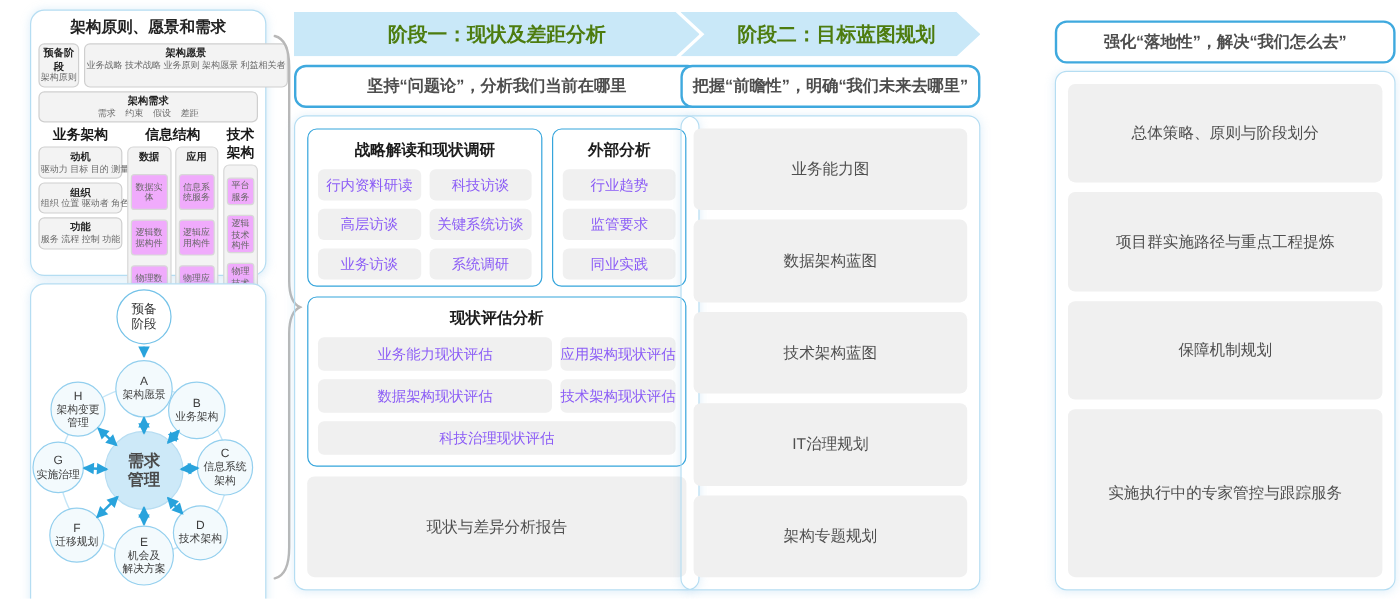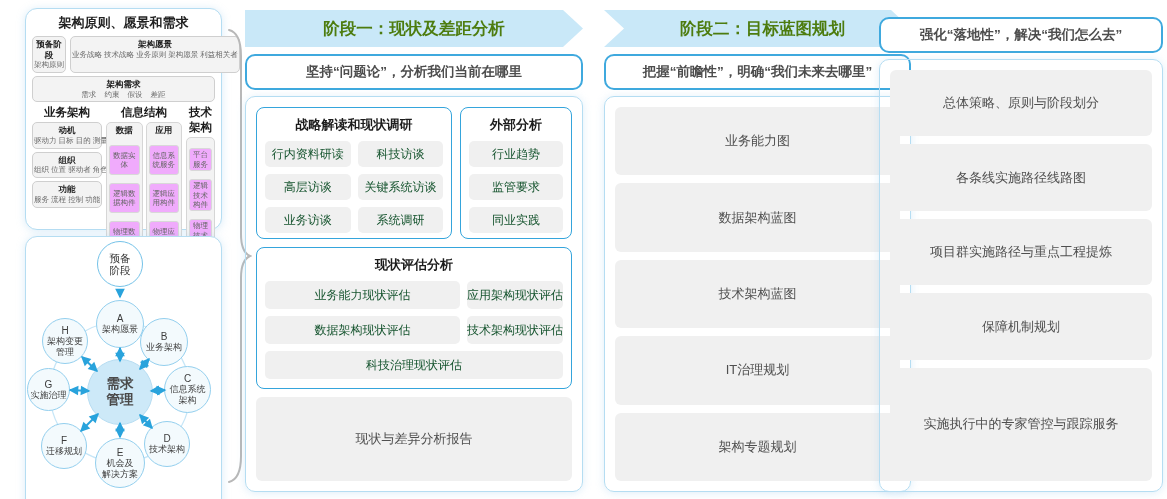--- a/index.html
+++ b/index.html
@@ -60,36 +60,36 @@
   #node-f { left:15px; top:186px; width:46px; height:46px; }
   #node-g { left:1px; top:131px; width:43px; height:43px; }
   #node-h { left:16px; top:81px; width:46px; height:46px; }
 
   
   #brace { position:absolute; left:226px; top:28px; }
 
   
   .phase-col { position:absolute; top:10px; height:482px; display:flex; flex-direction:column; }
   #col1 { left:245px; width:338px; }
-  #col2 { left:604px; width:307px; }
+  #col2 { left:567px; width:250px; }
   #col3 { left:879px; width:284px; }
   .band { height:37px; background:#c9e8f8; color:#4d7c0f; font-weight:bold; font-size:16.5px;
           display:flex; align-items:center; justify-content:center; flex:0 0 auto;
           clip-path:polygon(0 0, calc(100% - 20px) 0, 100% 50%, calc(100% - 20px) 100%, 0 100%); }
   .band.notch { clip-path:polygon(0 0, calc(100% - 20px) 0, 100% 50%, calc(100% - 20px) 100%, 0 100%, 20px 50%);
                 padding-left:10px; }
   .subtitle { margin-top:7px; height:36px; border:2px solid #3fa9de; border-radius:10px; background:#fff;
               display:flex; align-items:center; justify-content:center; font-weight:bold; font-size:13.5px;
               color:#4d4d4d; flex:0 0 auto; }
   .content { margin-top:6px; flex:1; border:1.5px solid #b5ddf2; border-radius:10px; padding:10px;
              box-shadow:0 1px 8px rgba(150,200,235,.3); display:flex; flex-direction:column; }
   .bluebox { border:1.5px solid #35a5dc; border-radius:8px; padding:6px 8px; background:#fff; }
   .bluebox .bb-title { text-align:center; font-weight:bold; font-size:13px; color:#1c1c1c; margin:2px 0 7px; }
   .chip { background:#f0f0f0; border-radius:5px; display:flex; align-items:center; justify-content:center;
-          font-size:12px; color:#14532d; height:26px; }
+          font-size:12px; color:#8b5cf6; height:26px; }
   .p1-toprow { display:flex; gap:8px; height:132px; flex:0 0 auto; }
   .survey { flex:1.9; }
   .survey .grid { display:grid; grid-template-columns:1fr 1fr; gap:7px; }
   .external { flex:1; }
   .external .grid { display:grid; grid-template-columns:1fr; gap:7px; }
   .assessment { margin-top:8px; height:142px; flex:0 0 auto; }
   .assessment .grid { display:grid; grid-template-columns:1fr; gap:7px; }
   .assessment .chip { height:28px; }
   .assessment .span2 { grid-column:1 / span 2; }
   .report { margin-top:8px; flex:1; background:#f0f0f0; border-radius:6px;
@@ -300,21 +300,20 @@
         <div class="bigchip">架构专题规划</div>
       </div>
     </div>
   </div>
 
   <div id="col3" class="phase-col">
     <div class="subtitle">强化“落地性”，解决“我们怎么去”</div>
     <div class="content">
       <div class="stack">
         <div class="bigchip">总体策略、原则与阶段划分</div>
-        <div class="bigchip">各条线实施路径线路图</div>
         <div class="bigchip">项目群实施路径与重点工程提炼</div>
         <div class="bigchip">保障机制规划</div>
         <div class="bigchip tall">实施执行中的专家管控与跟踪服务</div>
       </div>
     </div>
   </div>
 
 </div>
 
 </body></html>

